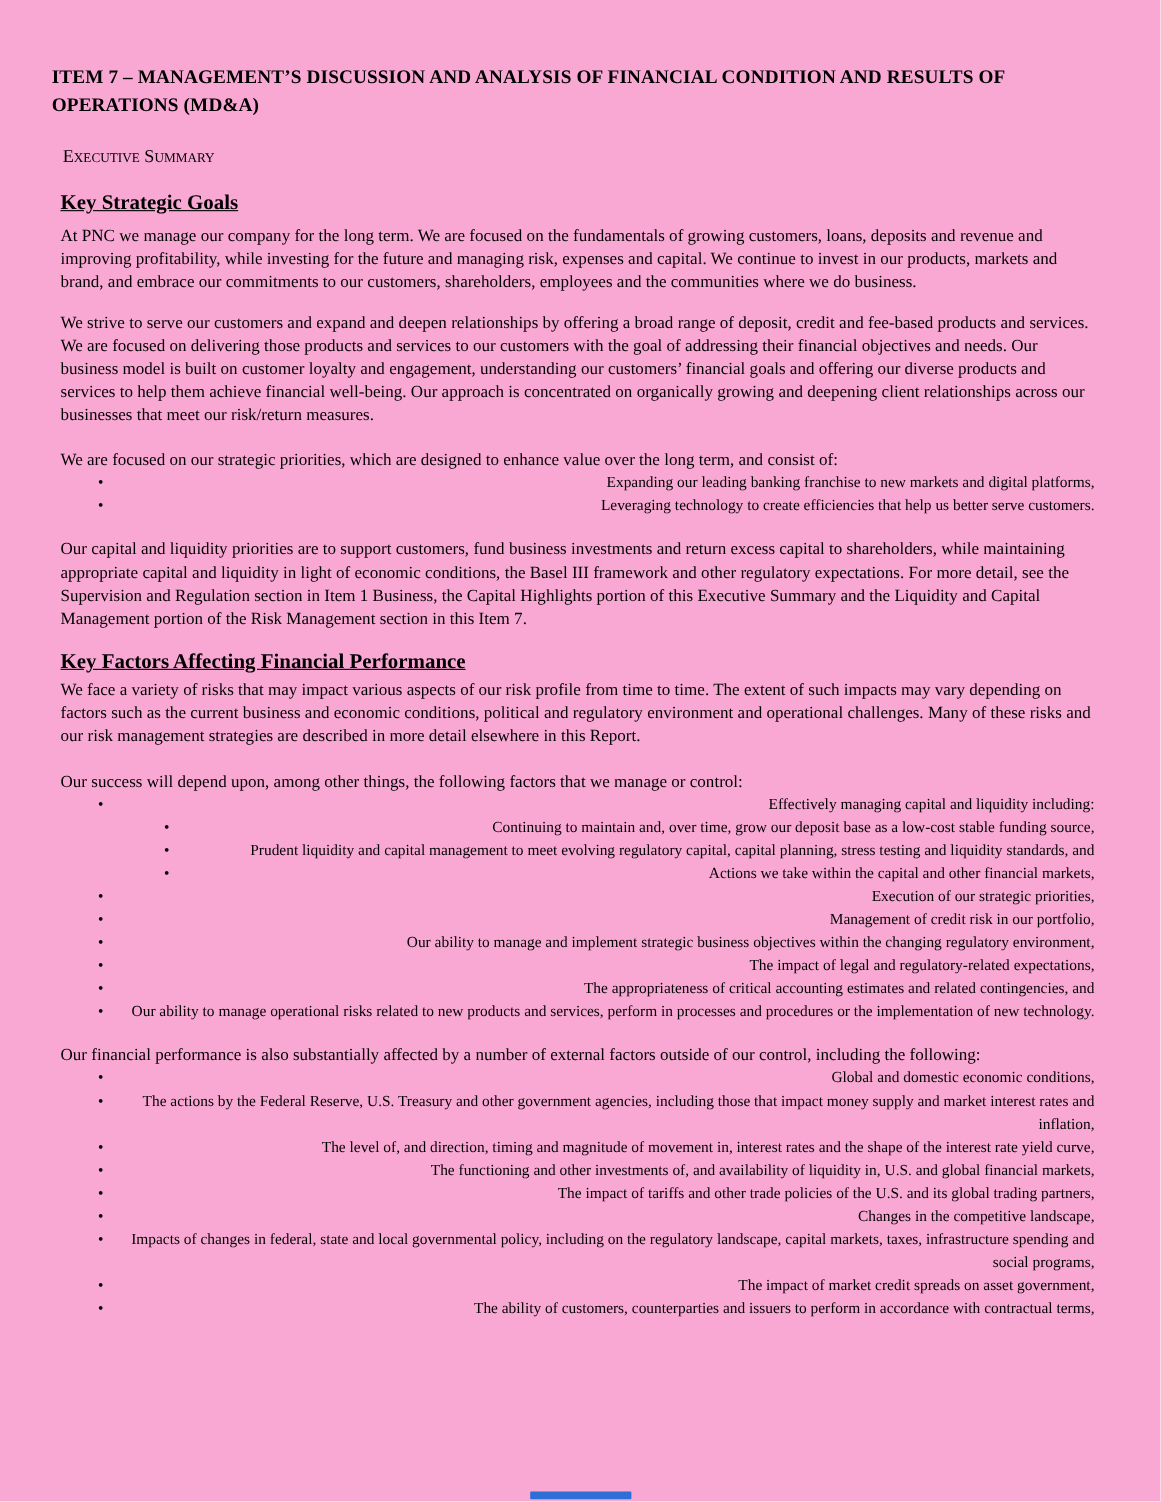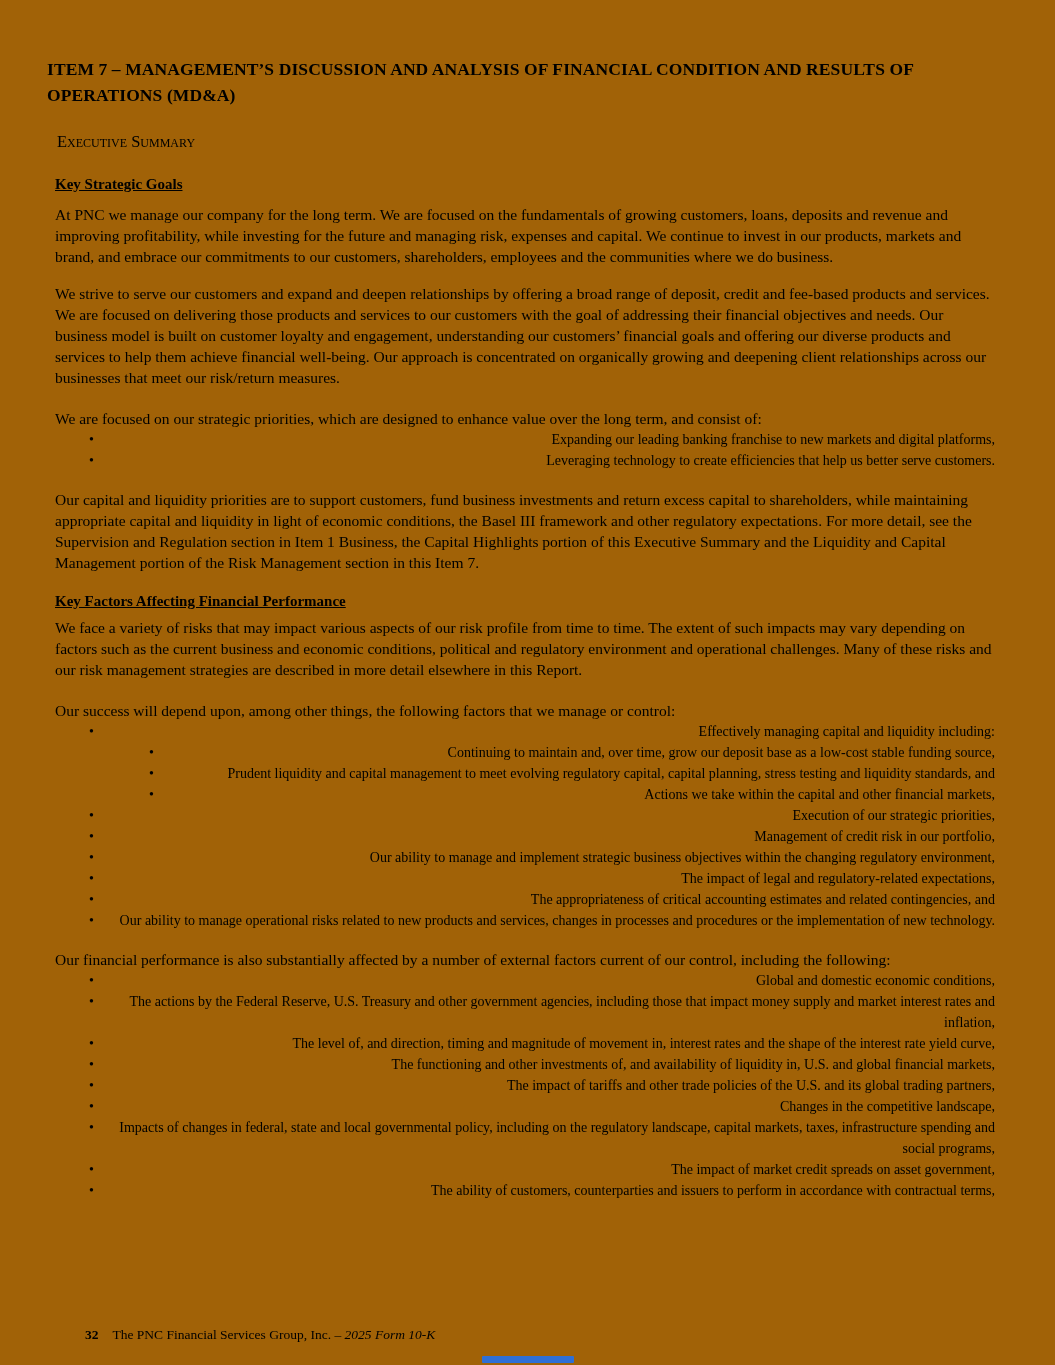--- a/index.html
+++ b/index.html
@@ -4,21 +4,21 @@
 <style>
   html, body {
     margin: 0;
     padding: 0;
     background: #ffffff;
   }
   .page {
     position: relative;
     width: 1055px;
     height: 1365px;
-    background: #a16207;
+    background: #f9a8d4;
     font-family: "Liberation Serif", "DejaVu Serif", serif;
     color: #000000;
     box-sizing: border-box;
     padding: 56px 60px 0 47px;
     overflow: hidden;
   }
   h1.doc-title {
     font-size: 17.5px;
     line-height: 26px;
     font-weight: bold;
@@ -26,21 +26,21 @@
     letter-spacing: 0.1px;
   }
   h2.exec-summary {
     font-variant: small-caps;
     font-size: 16.5px;
     line-height: 20px;
     font-weight: normal;
     margin: 24px 0 0 10px;
   }
   h3.sub-heading {
-    font-size: 15px;
+    font-size: 19px;
     line-height: 21px;
     font-weight: bold;
     text-decoration: underline;
     margin: 22px 0 9px 8px;
   }
   h3.sub-heading.tight {
     margin: 18px 0 5px 8px;
   }
   p.body-para {
     font-size: 15.5px;
@@ -133,36 +133,32 @@
   <div class="bullet-list">
     <div class="li1">Effectively managing capital and liquidity including:</div>
     <div class="li2">Continuing to maintain and, over time, grow our deposit base as a low-cost stable funding source,</div>
     <div class="li2">Prudent liquidity and capital management to meet evolving regulatory capital, capital planning, stress testing and liquidity standards, and</div>
     <div class="li2">Actions we take within the capital and other financial markets,</div>
     <div class="li1">Execution of our strategic priorities,</div>
     <div class="li1">Management of credit risk in our portfolio,</div>
     <div class="li1">Our ability to manage and implement strategic business objectives within the changing regulatory environment,</div>
     <div class="li1">The impact of legal and regulatory-related expectations,</div>
     <div class="li1">The appropriateness of critical accounting estimates and related contingencies, and</div>
-    <div class="li1">Our ability to manage operational risks related to new products and services, changes in processes and procedures or the implementation of new technology.</div>
+    <div class="li1">Our ability to manage operational risks related to new products and services, perform in processes and procedures or the implementation of new technology.</div>
   </div>
 
-  <p class="body-para intro">Our financial performance is also substantially affected by a number of external factors current of our control, including the following:</p>
+  <p class="body-para intro">Our financial performance is also substantially affected by a number of external factors outside of our control, including the following:</p>
   <div class="bullet-list">
     <div class="li1">Global and domestic economic conditions,</div>
     <div class="li1">The actions by the Federal Reserve, U.S. Treasury and other government agencies, including those that impact money supply and market interest rates and inflation,</div>
     <div class="li1">The level of, and direction, timing and magnitude of movement in, interest rates and the shape of the interest rate yield curve,</div>
     <div class="li1">The functioning and other investments of, and availability of liquidity in, U.S. and global financial markets,</div>
     <div class="li1">The impact of tariffs and other trade policies of the U.S. and its global trading partners,</div>
     <div class="li1">Changes in the competitive landscape,</div>
     <div class="li1">Impacts of changes in federal, state and local governmental policy, including on the regulatory landscape, capital markets, taxes, infrastructure spending and social programs,</div>
     <div class="li1">The impact of market credit spreads on asset government,</div>
     <div class="li1">The ability of customers, counterparties and issuers to perform in accordance with contractual terms,</div>
   </div>
 
-  <div class="footer">
-    <span class="pgnum">32</span><span>The PNC Financial Services Group, Inc. –</span>
-    <span class="ital">2025 Form 10-K</span>
-  </div>
 
   <div class="page-indicator" style="background: rgb(46, 111, 214);"></div>
 
 </div>
 
 </body></html>

